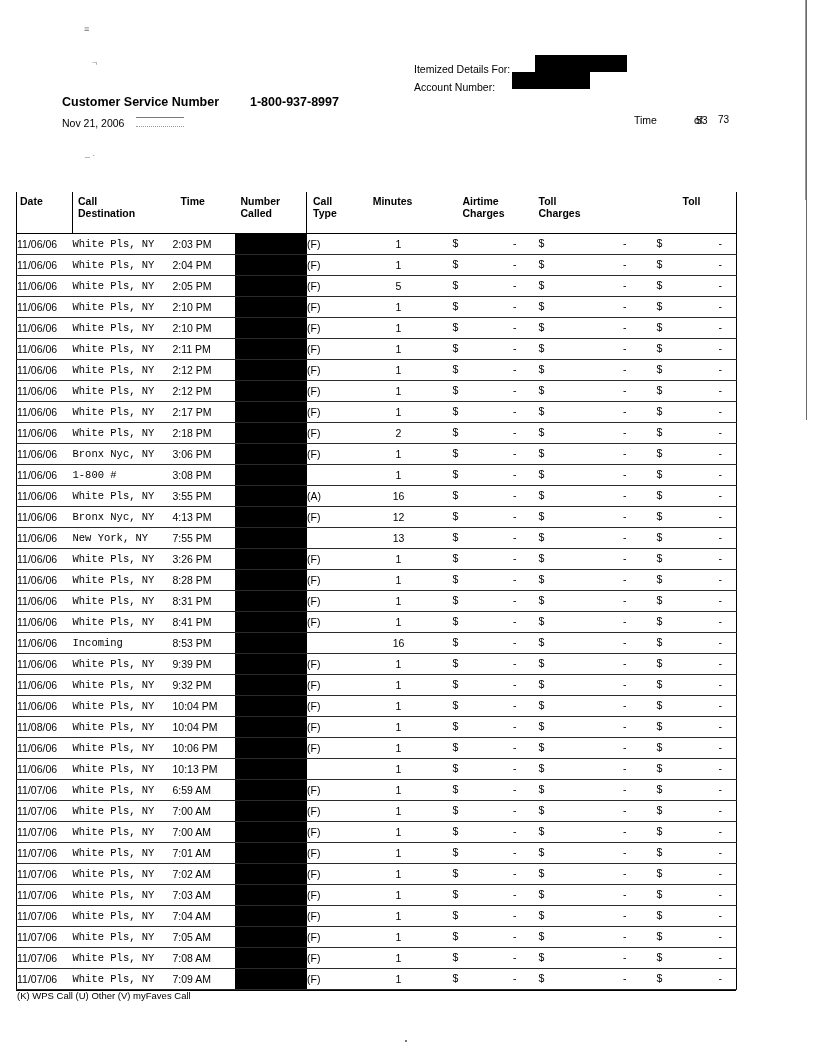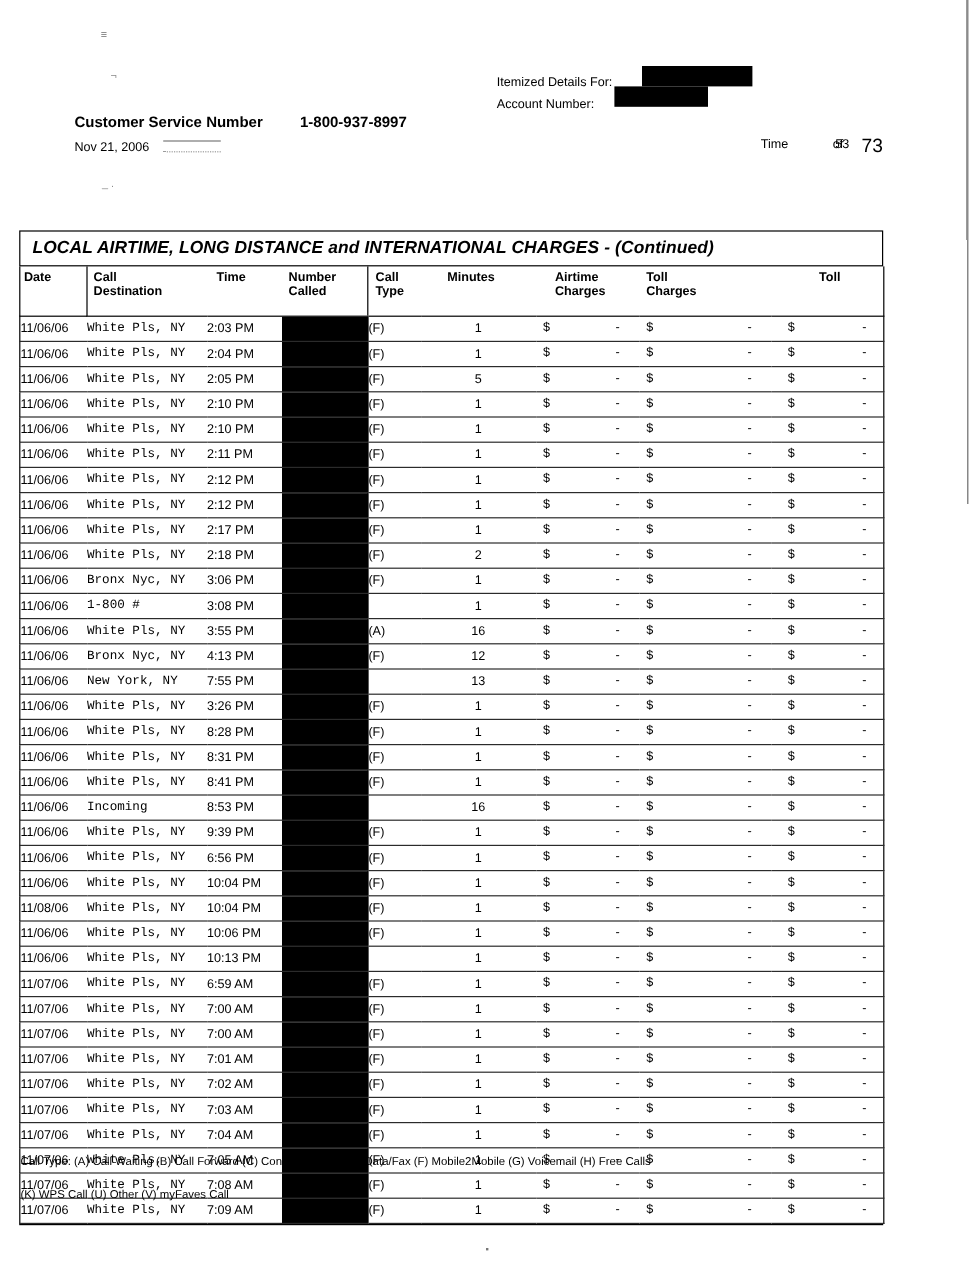--- a/index.html
+++ b/index.html
@@ -138,21 +138,21 @@
   .page-of {
     position: absolute;
     left: 694px;
     top: 114px;
     font-size: 10.5px;
   }
   .page-total {
     position: absolute;
     left: 718px;
     top: 114px;
-    font-size: 16px;
+    font-size: 10px;
   }
 
   
   .table-wrap {
     position: absolute;
     left: 16px;
     top: 192px;
     width: 720px;
   }
   .title-bar {
@@ -295,23 +295,20 @@
   <div class="account-label">Account Number:</div>
   <div class="redact1"></div>
   <div class="redact2"></div>
 
   <div class="page-label">Time</div>
   <div class="page-num">53</div>
   <div class="page-of">of</div>
   <div class="page-total">73</div>
 
   <div class="table-wrap">
-    <div class="title-bar">
-      <span>LOCAL AIRTIME, LONG DISTANCE and INTERNATIONAL CHARGES  - (Continued)</span>
-    </div>
 
     <table class="charges">
       <colgroup>
         <col style="width:56px">
         <col style="width:100px">
         <col style="width:62px">
         <col style="width:72px">
         <col style="width:44px">
         <col style="width:96px">
         <col style="width:86px">
@@ -897,21 +894,21 @@
             <td class="c-money last">
               <span class="money total">
                 <span class="sym">$</span>
                 <span class="dash">-</span>
               </span>
             </td>
           </tr>
           <tr class="datarow">
             <td class="c-date first">11/06/06</td>
             <td class="c-dest">White Pls, NY</td>
-            <td class="c-time">6:56 PM</td>
+            <td class="c-time">9:32 PM</td>
             <td class="c-num"></td>
             <td class="c-type">(F)</td>
             <td class="c-min">1</td>
             <td class="c-money">
               <span class="money">
                 <span class="sym">$</span>
                 <span class="dash">-</span>
               </span>
             </td>
             <td class="c-money">
@@ -1289,17 +1286,16 @@
                 <span class="sym">$</span>
                 <span class="dash">-</span>
               </span>
             </td>
           </tr>
         </tbody>
     </table>
     <div class="bottom-rule"></div>
   </div>
 
-  <div class="footnote1">Call Type: (A) Call Waiting (B) Call Forward (C) Conference Call (E) Data/Fax (F) Mobile2Mobile (G) Voicemail (H) Free Calls</div>
   <div class="footnote2">(K) WPS Call (U) Other (V) myFaves Call</div>
   <div class="bottom-dot"></div>
 
 </div>
 
 </body></html>

